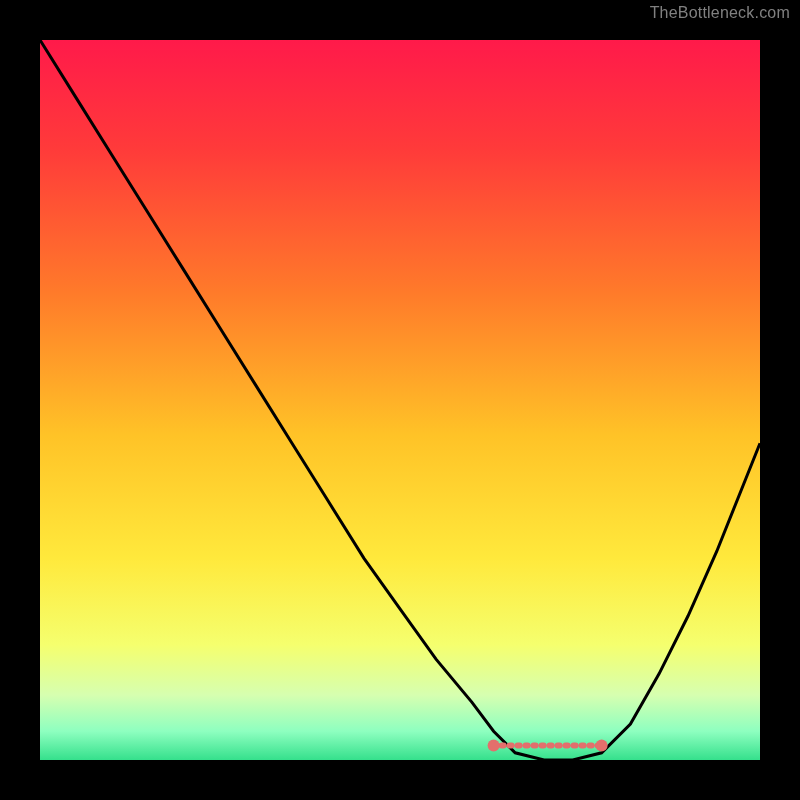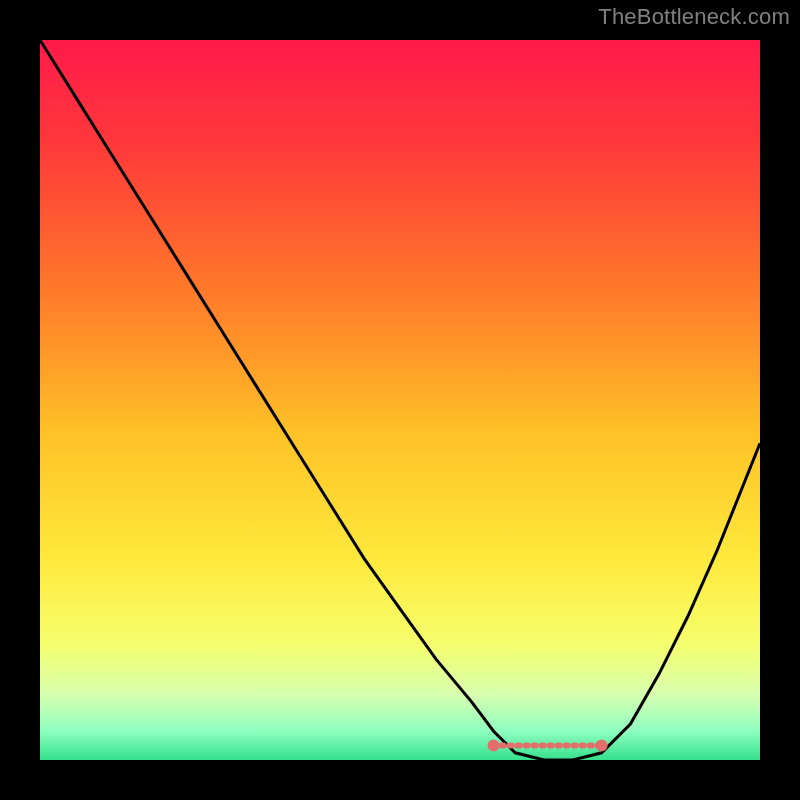--- a/index.html
+++ b/index.html
@@ -15,21 +15,21 @@
     position: relative;
     width: 800px;
     height: 800px;
     background: #000;
   }
   .watermark {
     position: absolute;
     top: 4px;
     right: 10px;
     color: #808080;
-    font-size: 22px;
+    font-size: 16px;
     font-weight: 500;
     letter-spacing: 0.2px;
     z-index: 5;
   }
   .plot-area {
     position: absolute;
     left: 40px;
     top: 40px;
     width: 720px;
     height: 720px;

